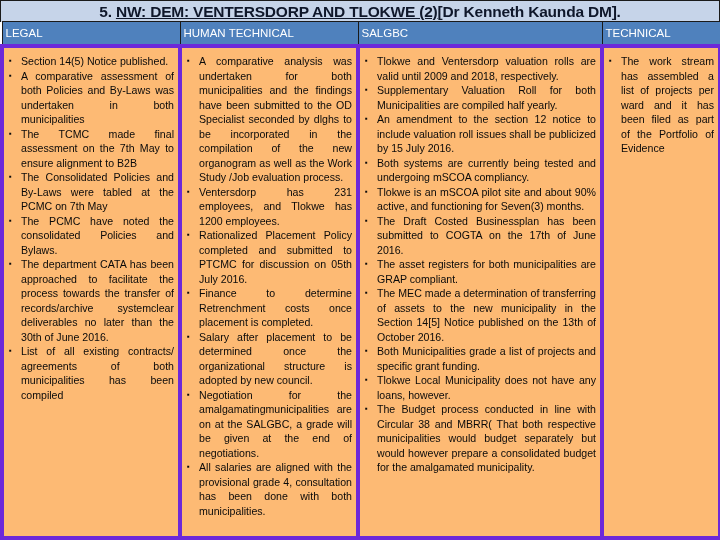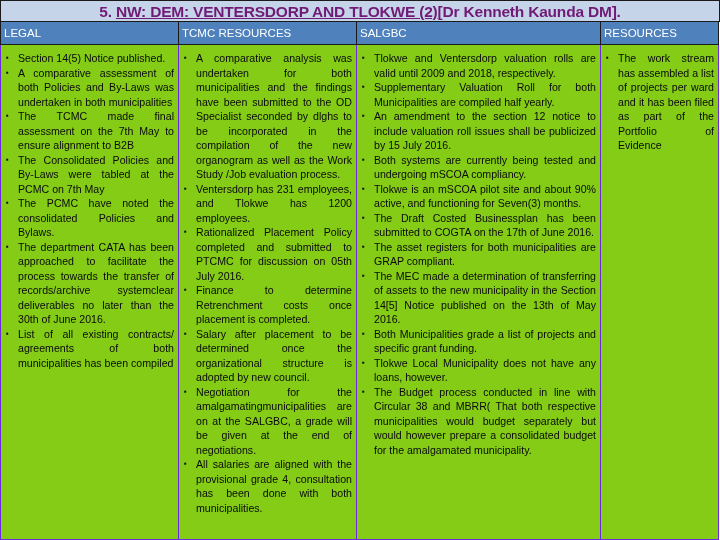--- a/index.html
+++ b/index.html
@@ -1,21 +1,21 @@
 <!DOCTYPE html>
 <html><head>
 <meta charset="utf-8">
 <style>
   html, body { margin: 0; padding: 0; }
   body { width: 720px; height: 540px; overflow: hidden; background: #ffffff; font-family: "Liberation Sans", sans-serif; position: relative; }
-  .title-bar { position: absolute; left: 0; top: 0; width: 718px; height: 21px; background: #c6d4e9; border: 1px solid #1a1a1a; border-bottom: none; text-align: center; font-weight: bold; font-size: 15.5px; line-height: 21px; color: #701a75; letter-spacing: -0.2px; }
+  .title-bar { position: absolute; left: 0; top: 0; width: 718px; height: 21px; background: #c6d4e9; border: 1px solid #1a1a1a; border-bottom: none; text-align: center; font-weight: bold; font-size: 15.5px; line-height: 21px; color: #0f172a; letter-spacing: -0.2px; }
   .title-bar .u { text-decoration: underline; }
   table.grid { position: absolute; left: 0; top: 21px; width: 718px; height: 519px; border-collapse: collapse; table-layout: fixed; }
   table.grid th { background: #4f81bd; color: #ffffff; font-weight: normal; text-align: left; font-size: 11.5px; height: 22px; padding: 0 0 0 3px; border: 1px solid #1a1a1a; vertical-align: middle; font-family: "Liberation Sans", sans-serif; }
-  table.grid td { background: #84cc16; vertical-align: top; border: 1px solid #6d28d9; padding: 6px 4px 4px 4px; color: #0a0a0a; font-size: 10.6px; line-height: 14.5px; }
+  table.grid td { background: #fdba74; vertical-align: top; border: 4px solid #6d28d9; padding: 6px 4px 4px 4px; color: #0a0a0a; font-size: 10.6px; line-height: 14.5px; }
   ul { margin: 0; padding: 0 0 0 13px; list-style: none; }
   li { position: relative; text-align: justify; }
   li::before { content: "\25AA"; position: absolute; left: -12px; top: 0; font-size: 8px; }
 </style>
 </head>
 <body>
 
 <div class="title-bar">
   <span>5.</span>
   <span class="u">NW: DEM: VENTERSDORP AND TLOKWE (2)</span><span>[Dr Kenneth Kaunda DM].</span>
@@ -24,23 +24,23 @@
 <table class="grid">
   <colgroup>
     <col style="width:178px">
     <col style="width:178px">
     <col style="width:244px">
     <col style="width:118px">
   </colgroup>
   <thead>
     <tr>
       <th>LEGAL</th>
-      <th>TCMC RESOURCES</th>
+      <th>HUMAN TECHNICAL</th>
       <th>SALGBC</th>
-      <th>RESOURCES</th>
+      <th>TECHNICAL</th>
     </tr>
   </thead>
   <tbody>
     <tr>
       <td>
         <ul>
           <li>Section 14(5) Notice published.</li>
           <li>A comparative assessment of both Policies and By-Laws was undertaken in both municipalities</li>
           <li>The TCMC made final assessment on the 7th May to ensure alignment to B2B</li>
           <li>The Consolidated Policies and By-Laws were tabled at the PCMC on 7th May</li>
@@ -62,21 +62,21 @@
       </td>
       <td>
         <ul>
           <li>Tlokwe and Ventersdorp valuation rolls are valid until 2009 and 2018, respectively.</li>
           <li>Supplementary Valuation Roll for both Municipalities are compiled half yearly.</li>
           <li>An amendment to the section 12 notice to include valuation roll issues shall be publicized by 15 July 2016.</li>
           <li>Both systems are currently being tested and undergoing mSCOA compliancy.</li>
           <li>Tlokwe is an mSCOA pilot site and about 90% active, and functioning for Seven(3) months.</li>
           <li>The Draft Costed Businessplan has been submitted to COGTA on the 17th of June 2016.</li>
           <li>The asset registers for both municipalities are GRAP compliant.</li>
-          <li>The MEC made a determination of transferring of assets to the new municipality in the Section 14[5] Notice published on the 13th of May 2016.</li>
+          <li>The MEC made a determination of transferring of assets to the new municipality in the Section 14[5] Notice published on the 13th of October 2016.</li>
           <li>Both Municipalities grade a list of projects and specific grant funding.</li>
           <li>Tlokwe Local Municipality does not have any loans, however.</li>
           <li>The Budget process conducted in line with Circular 38 and MBRR( That both respective municipalities would budget separately but would however prepare a consolidated budget for the amalgamated municipality.</li>
         </ul>
       </td>
       <td>
         <ul>
           <li>The work stream has assembled a list of projects per ward and it has been filed as part of the Portfolio of Evidence</li>
         </ul>
       </td>

